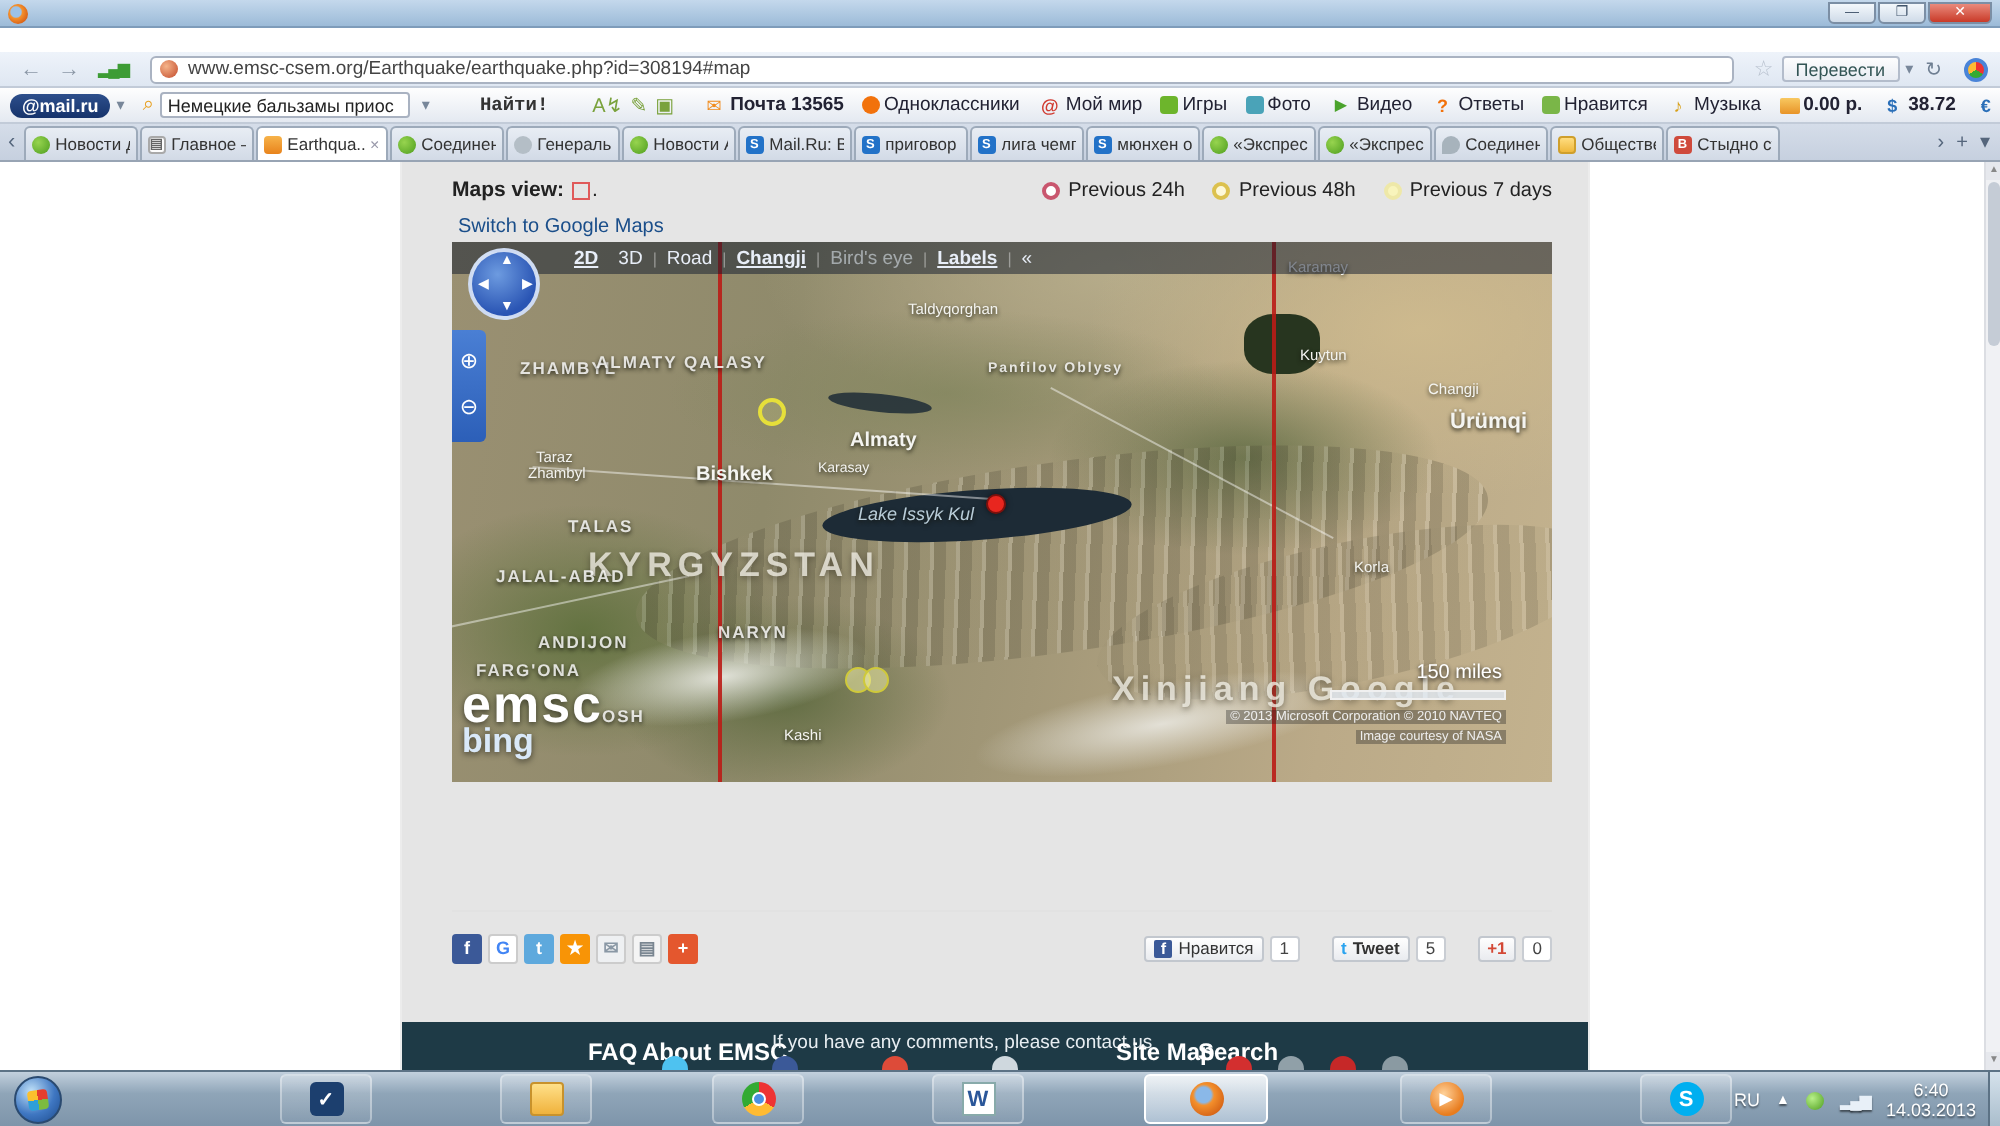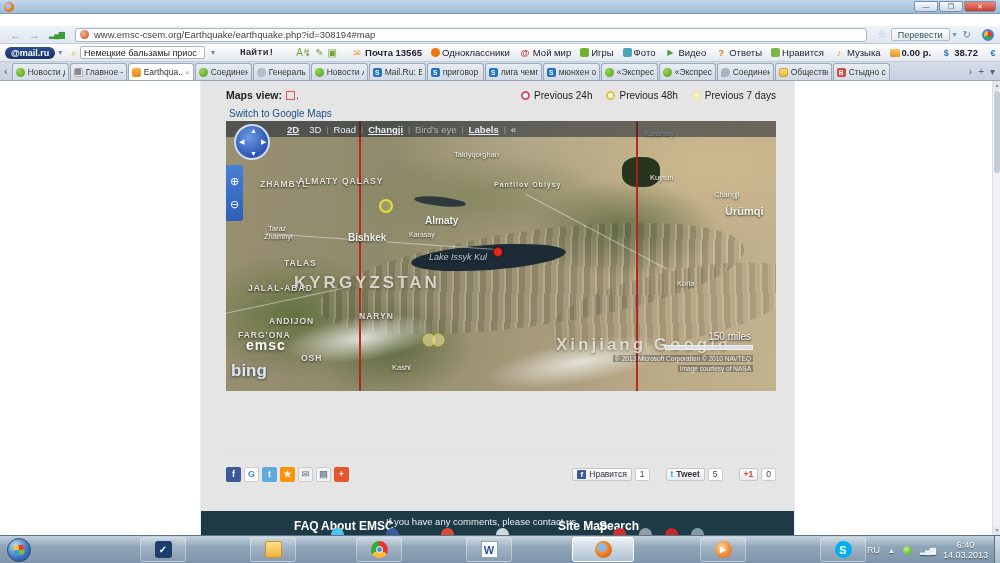--- a/index.html
+++ b/index.html
@@ -135,21 +135,21 @@
   .zbtn{color:#fff;font-size:11px;line-height:11px;}
   .mlabel{position:absolute;color:#f4f4f0;text-shadow:0 1px 2px rgba(20,20,10,.85);white-space:nowrap;z-index:4;}
   .mlabel.region{color:rgba(255,255,255,.82);font-weight:bold;letter-spacing:1px;}
   .mlabel.city{font-weight:bold;}
   .mlabel.water{color:#b9cdd9;font-style:italic;margin-left:15px;}
   .mlabel.country{color:rgba(240,237,228,.8);font-weight:bold;letter-spacing:3px;text-shadow:0 1px 3px rgba(60,55,40,.6);}
   .mk{position:absolute;transform:translate(-50%,-50%);z-index:5;}
   .mk-ring48{width:14px;height:14px;border:2px solid #e6df3a;border-radius:50%;background:rgba(255,255,160,.14);}
   .mk-quake{width:10px;height:10px;background:#e8261f;border:1px solid #7e100c;border-radius:50%;box-shadow:0 0 3px rgba(0,0,0,.55);}
   .mk-p7{width:13px;height:13px;border:1px solid #cfc93a;background:rgba(246,243,170,.5);border-radius:50%;}
-  #emsc-logo{position:absolute;left:20px;top:216px;font-size:14px;font-weight:bold;color:#fff;letter-spacing:1px;z-index:6;text-shadow:0 1px 3px rgba(0,0,0,.6);}
+  #emsc-logo{position:absolute;left:5px;top:216px;font-size:26px;font-weight:bold;color:#fff;letter-spacing:1px;z-index:6;text-shadow:0 1px 3px rgba(0,0,0,.6);}
   #bing-logo{position:absolute;left:5px;top:240px;font-size:17px;font-weight:bold;color:#d9e8f8;z-index:6;text-shadow:0 1px 3px rgba(0,0,0,.6);}
   #scale-label{position:absolute;right:25px;top:210px;color:#fff;font-size:10px;z-index:6;text-shadow:0 1px 2px #000;}
   #scale-bar{position:absolute;right:23px;top:224px;width:88px;height:5px;border:1px solid #f0f0f0;background:rgba(225,232,240,.85);z-index:6;}
   .copyright{position:absolute;right:23px;color:#eee;font-size:6.5px;background:rgba(35,35,35,.35);padding:0 2px;z-index:6;}
 
   
   #divider{position:absolute;left:25px;width:550px;top:374px;border-top:1px solid #e2e2e2;}
   #social-row{position:absolute;left:25px;right:18px;top:383px;height:20px;display:flex;align-items:center;}
   .sic{width:15px;height:15px;margin-right:3px;border-radius:2px;display:flex;align-items:center;justify-content:center;
     font-size:9px;color:#fff;font-weight:bold;}

